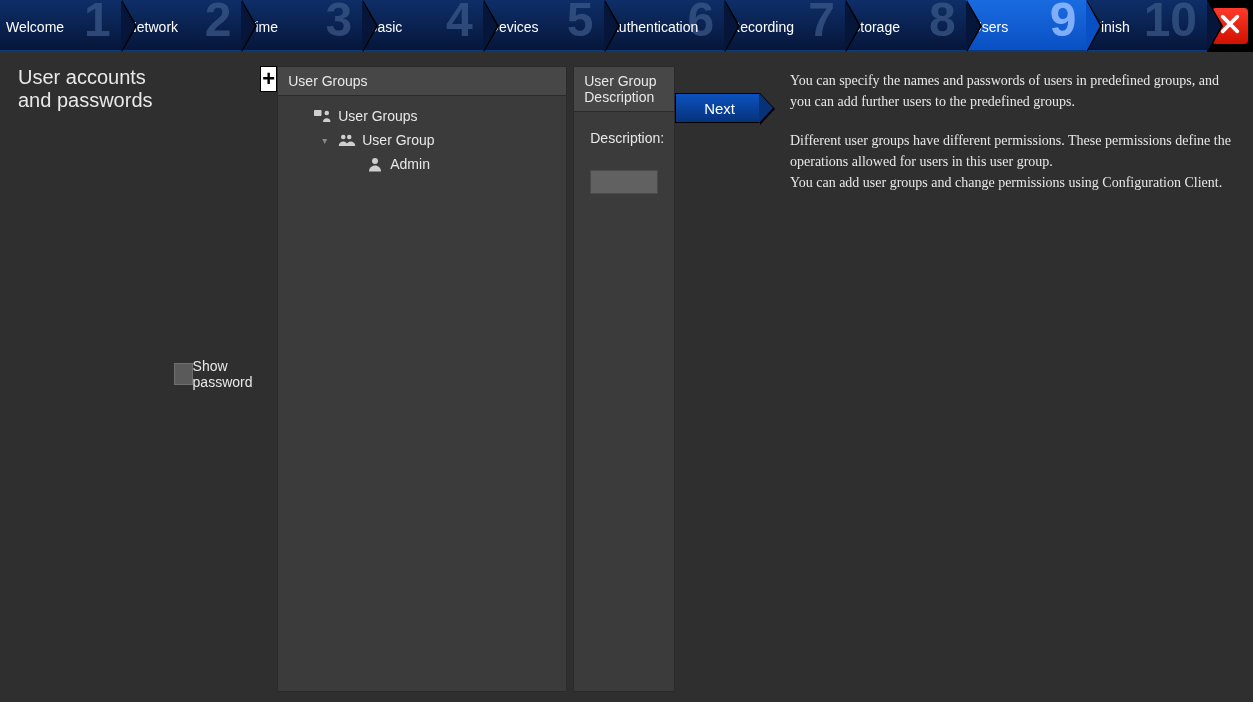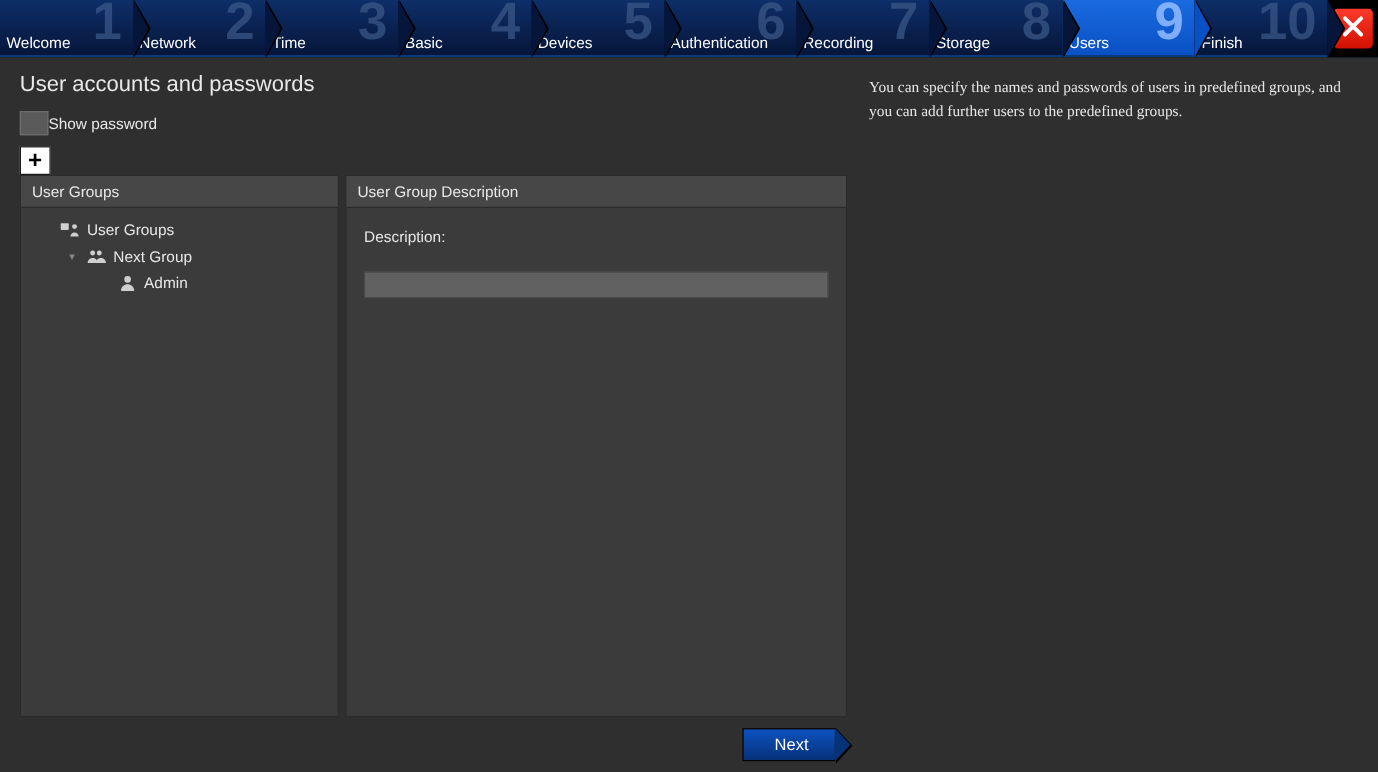--- a/index.html
+++ b/index.html
@@ -3,37 +3,37 @@
 <meta charset="utf-8">
 <style>
   * { box-sizing: border-box; margin: 0; padding: 0; }
   html, body { width: 1253px; height: 702px; font-family: Arial, Helvetica, sans-serif; background: #2f2f2f; color: #e8e8e8; overflow: hidden; }
 
   
   .stepbar { display: flex; height: 52px; background: #000; border-bottom: 2px solid #0a3a7a; }
   .step { position: relative; flex: 1; background: linear-gradient(#0e2e68, #06163a); cursor: pointer; }
   .step:not(:last-child) { margin-right: 0; }
   .step .big-num { position: absolute; right: 10px; top: -6px; font-size: 48px; font-weight: bold; color: #3d5a8a; line-height: 52px; opacity: .7; }
-  .step .label { position: absolute; left: 6px; bottom: 3px; font-size: 14px; color: #fff; }
+  .step .label { position: absolute; left: 6px; bottom: 15px; font-size: 14px; color: #fff; }
   .step.active { background: linear-gradient(#1a6be0, #0950c4); }
   .step.active .big-num { color: #8cb7ff; opacity: .9; }
   .step::after { content: ""; position: absolute; right: -14px; top: 0; width: 0; height: 0;
                  border-top: 26px solid transparent; border-bottom: 26px solid transparent;
                  border-left: 14px solid #06163a; z-index: 2; }
   .step.active::after { border-left-color: #0950c4; }
   .step::before { content: ""; position: absolute; right: -16px; top: 0; width: 0; height: 0;
                   border-top: 26px solid transparent; border-bottom: 26px solid transparent;
                   border-left: 15px solid #000; z-index: 1; }
   .close-btn { width: 46px; height: 52px; display:flex; align-items:center; justify-content:center; cursor:pointer; background:#000; }
   .close-btn .box { width: 36px; height: 36px; border-radius: 4px; background: linear-gradient(#ff3a2a,#d01000); display:flex; align-items:center; justify-content:center; }
   .close-btn svg { width: 22px; height: 22px; }
 
   
   .body { display: flex; height: calc(702px - 52px); }
-  .left { width: 780px; padding: 14px 10px 10px 18px; display:flex; flex-direction:column; }
+  .left { width: 780px; padding: 14px 10px 10px 18px; display:flex; flex-direction:row; }
   .right { flex:1; padding: 18px 22px 10px 10px; font-size: 14px; line-height: 1.5; }
 
   .page-title { font-size: 20px; font-weight: normal; margin-bottom: 12px; }
   .showpw { display:flex; align-items:center; gap:0; font-size:14px; margin-bottom:10px; }
   .checkbox { width: 26px; height: 22px; background: #5a5a5a; border: 1px solid #6e6e6e; cursor:pointer; }
 
   .add-btn { width: 28px; height: 26px; background:#fff; color:#000; font-size:22px; font-weight:bold; display:flex; align-items:center; justify-content:center; border:1px solid #000; cursor:pointer; margin-bottom:0; }
 
   .panels { display:flex; gap:6px; flex:1; min-height:0; margin-top:0; }
   .panel { background:#3b3b3b; border:1px solid #2a2a2a; display:flex; flex-direction:column; }
@@ -50,21 +50,21 @@
   .lvl3 { margin-left: 58px; }
   .tree-icon { width:18px; height:16px; display:inline-flex; }
   .tree-icon svg { width:18px; height:16px; fill:#cfcfcf; }
   .expand { width:10px; color:#888; font-size:10px; }
 
   
   .prop-label { margin: 10px 0 24px 6px; font-size:14px; }
   .prop-input { margin:0 6px; height:24px; background:#616161; border:1px solid #4a4a4a; width: calc(100% - 12px); color:#fff; padding:0 6px; }
 
   
-  .next-wrap { display:flex; justify-content:flex-end; margin-top:10px; padding-right:10px; }
+  .next-wrap { display:flex; justify-content:flex-end; margin-top:27px; padding-right:10px; }
   .next-btn { position:relative; background: linear-gradient(#0c52c0,#06327a); border:1px solid #000; color:#fff; font-size:15px; height:30px; padding:0 24px 0 28px; cursor:pointer; }
   .next-btn::after { content:""; position:absolute; right:-14px; top:-1px; width:0; height:0; border-top:15px solid transparent; border-bottom:15px solid transparent; border-left:14px solid #06327a; }
   .next-btn::before { content:""; position:absolute; right:-16px; top:-1px; width:0; height:0; border-top:16px solid transparent; border-bottom:16px solid transparent; border-left:15px solid #000; }
 
   .right p { margin-bottom: 18px; font-family: Liberation Serif, serif; }
 </style>
 </head>
 <body>
 
 <div class="stepbar">
@@ -155,21 +155,21 @@
           <div class="tree-item lvl2">
             <span class="expand">▾</span>
             <span class="tree-icon">
               <svg viewBox="0 0 24 20">
                   <circle cx="7" cy="6" r="3"></circle>
                   <circle cx="15" cy="6" r="3"></circle>
                   <path d="M1 18c0-4 3-6 6-6s6 2 6 6z"></path>
                   <path d="M11 18c0-4 3-6 6-6s6 2 6 6z"></path>
                 </svg>
             </span>
-            <span>Next Group</span>
+            <span>User Group</span>
           </div>
 
           <div class="tree-item lvl3">
             <span class="expand"></span>
             <span class="tree-icon">
               <svg viewBox="0 0 24 20">
                   <circle cx="12" cy="6" r="4"></circle>
                   <path d="M4 20c0-5 4-8 8-8s8 3 8 8z"></path>
                 </svg>
             </span>
@@ -191,15 +191,17 @@
 
     <div class="next-wrap">
       <button class="next-btn">
         <span>Next</span>
       </button>
     </div>
   </div>
 
   <div class="right">
     <p>You can specify the names and passwords of users in predefined groups, and you can add further users to the predefined groups.</p>
+    <p style="white-space:pre-line">Different user groups have different permissions. These permissions define the operations allowed for users in this user group.
+You can add user groups and change permissions using Configuration Client.</p>
   </div>
 
 </div>
 
 </body></html>

